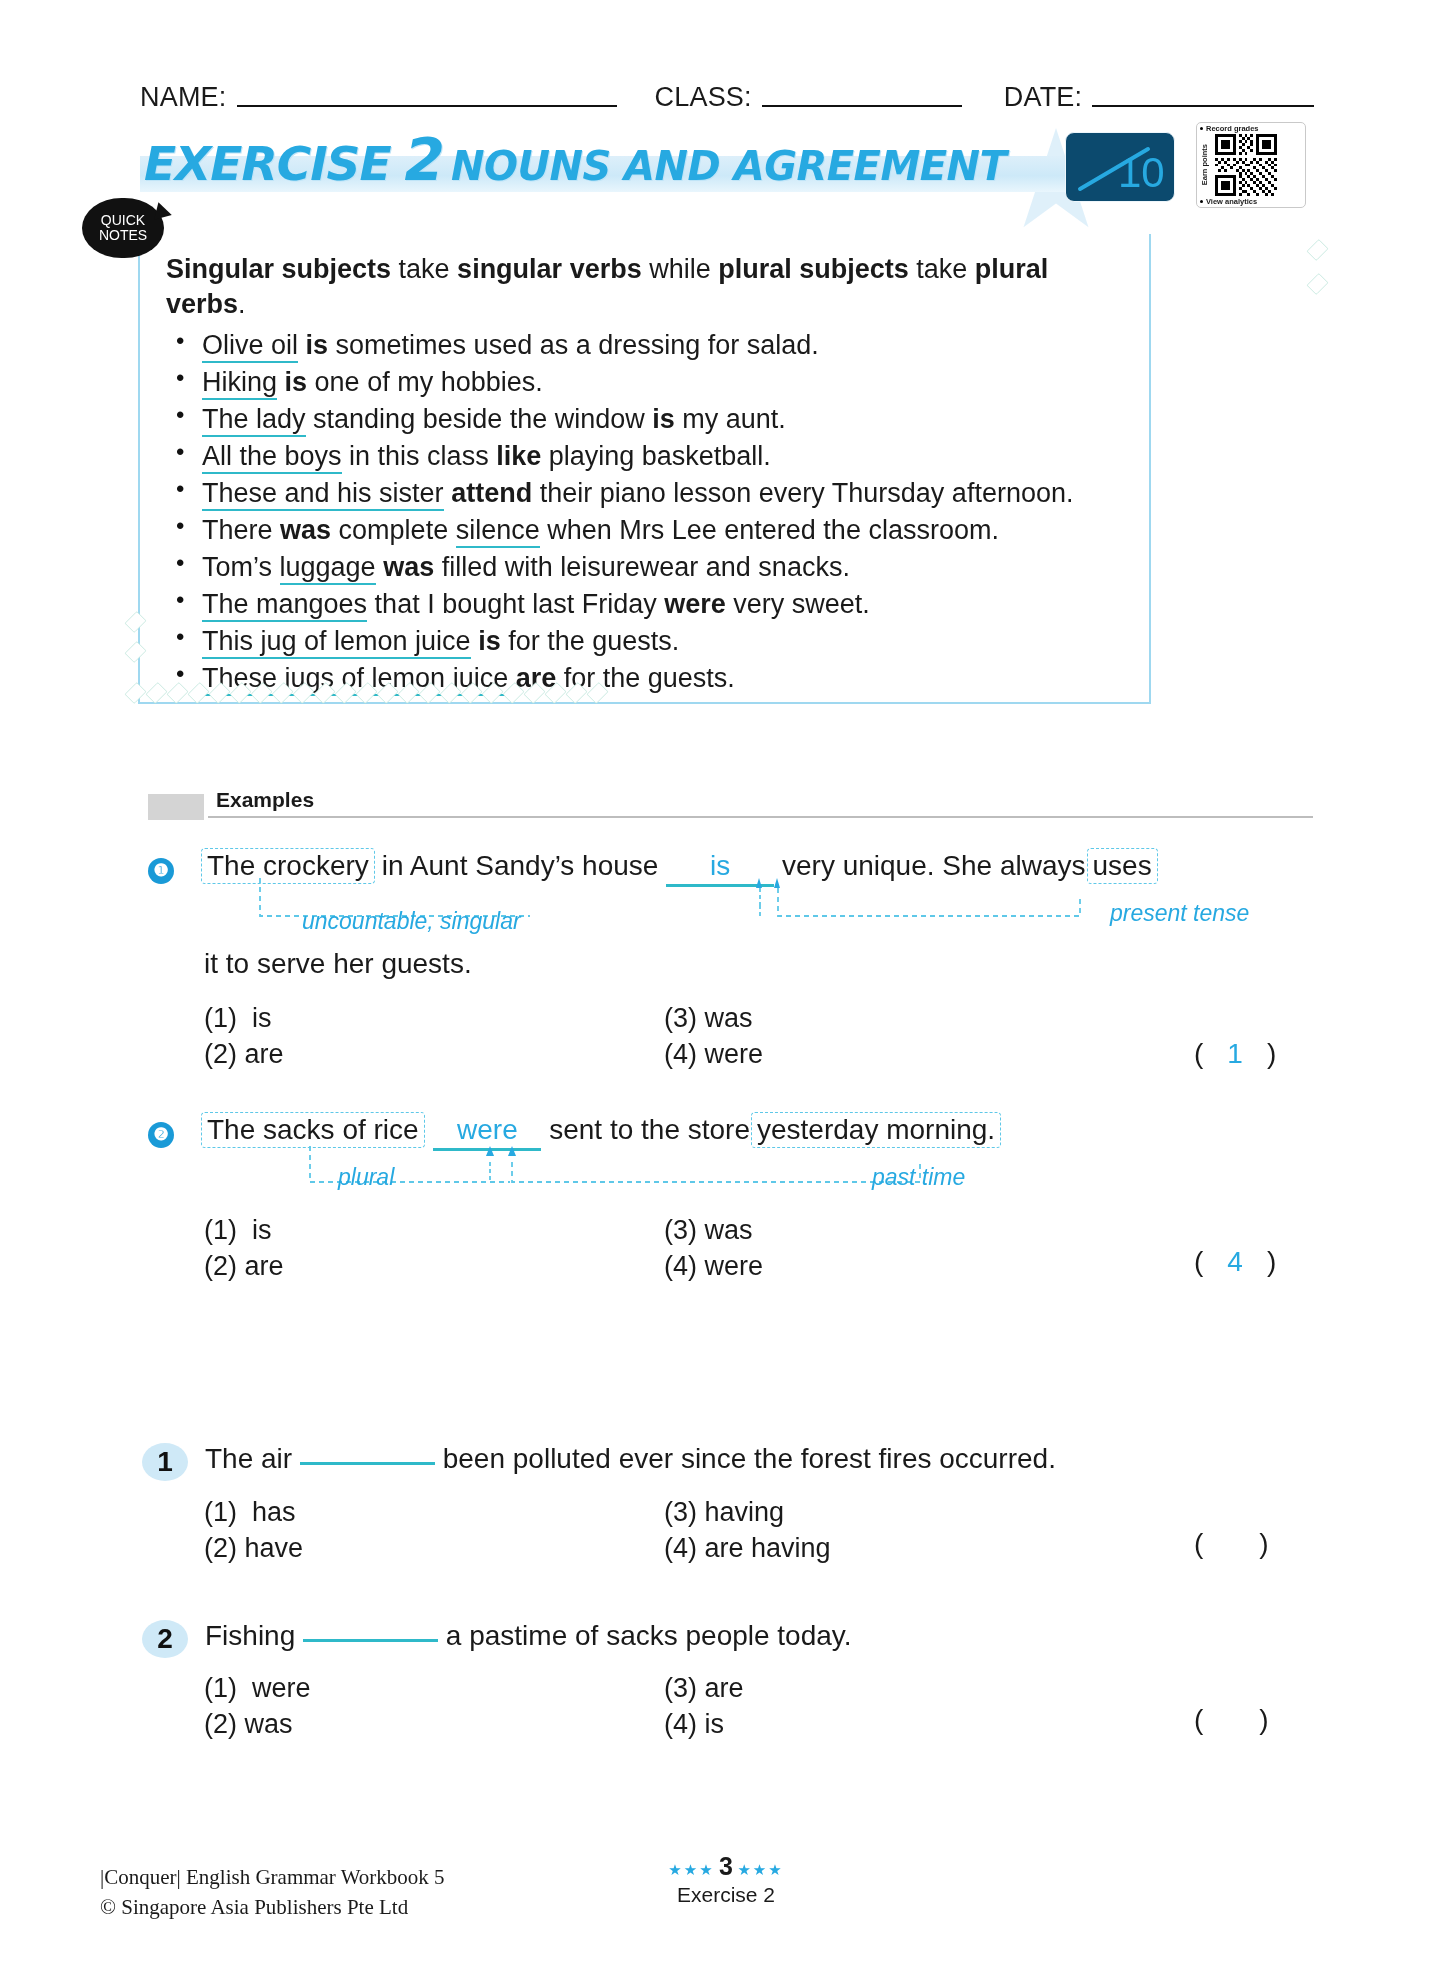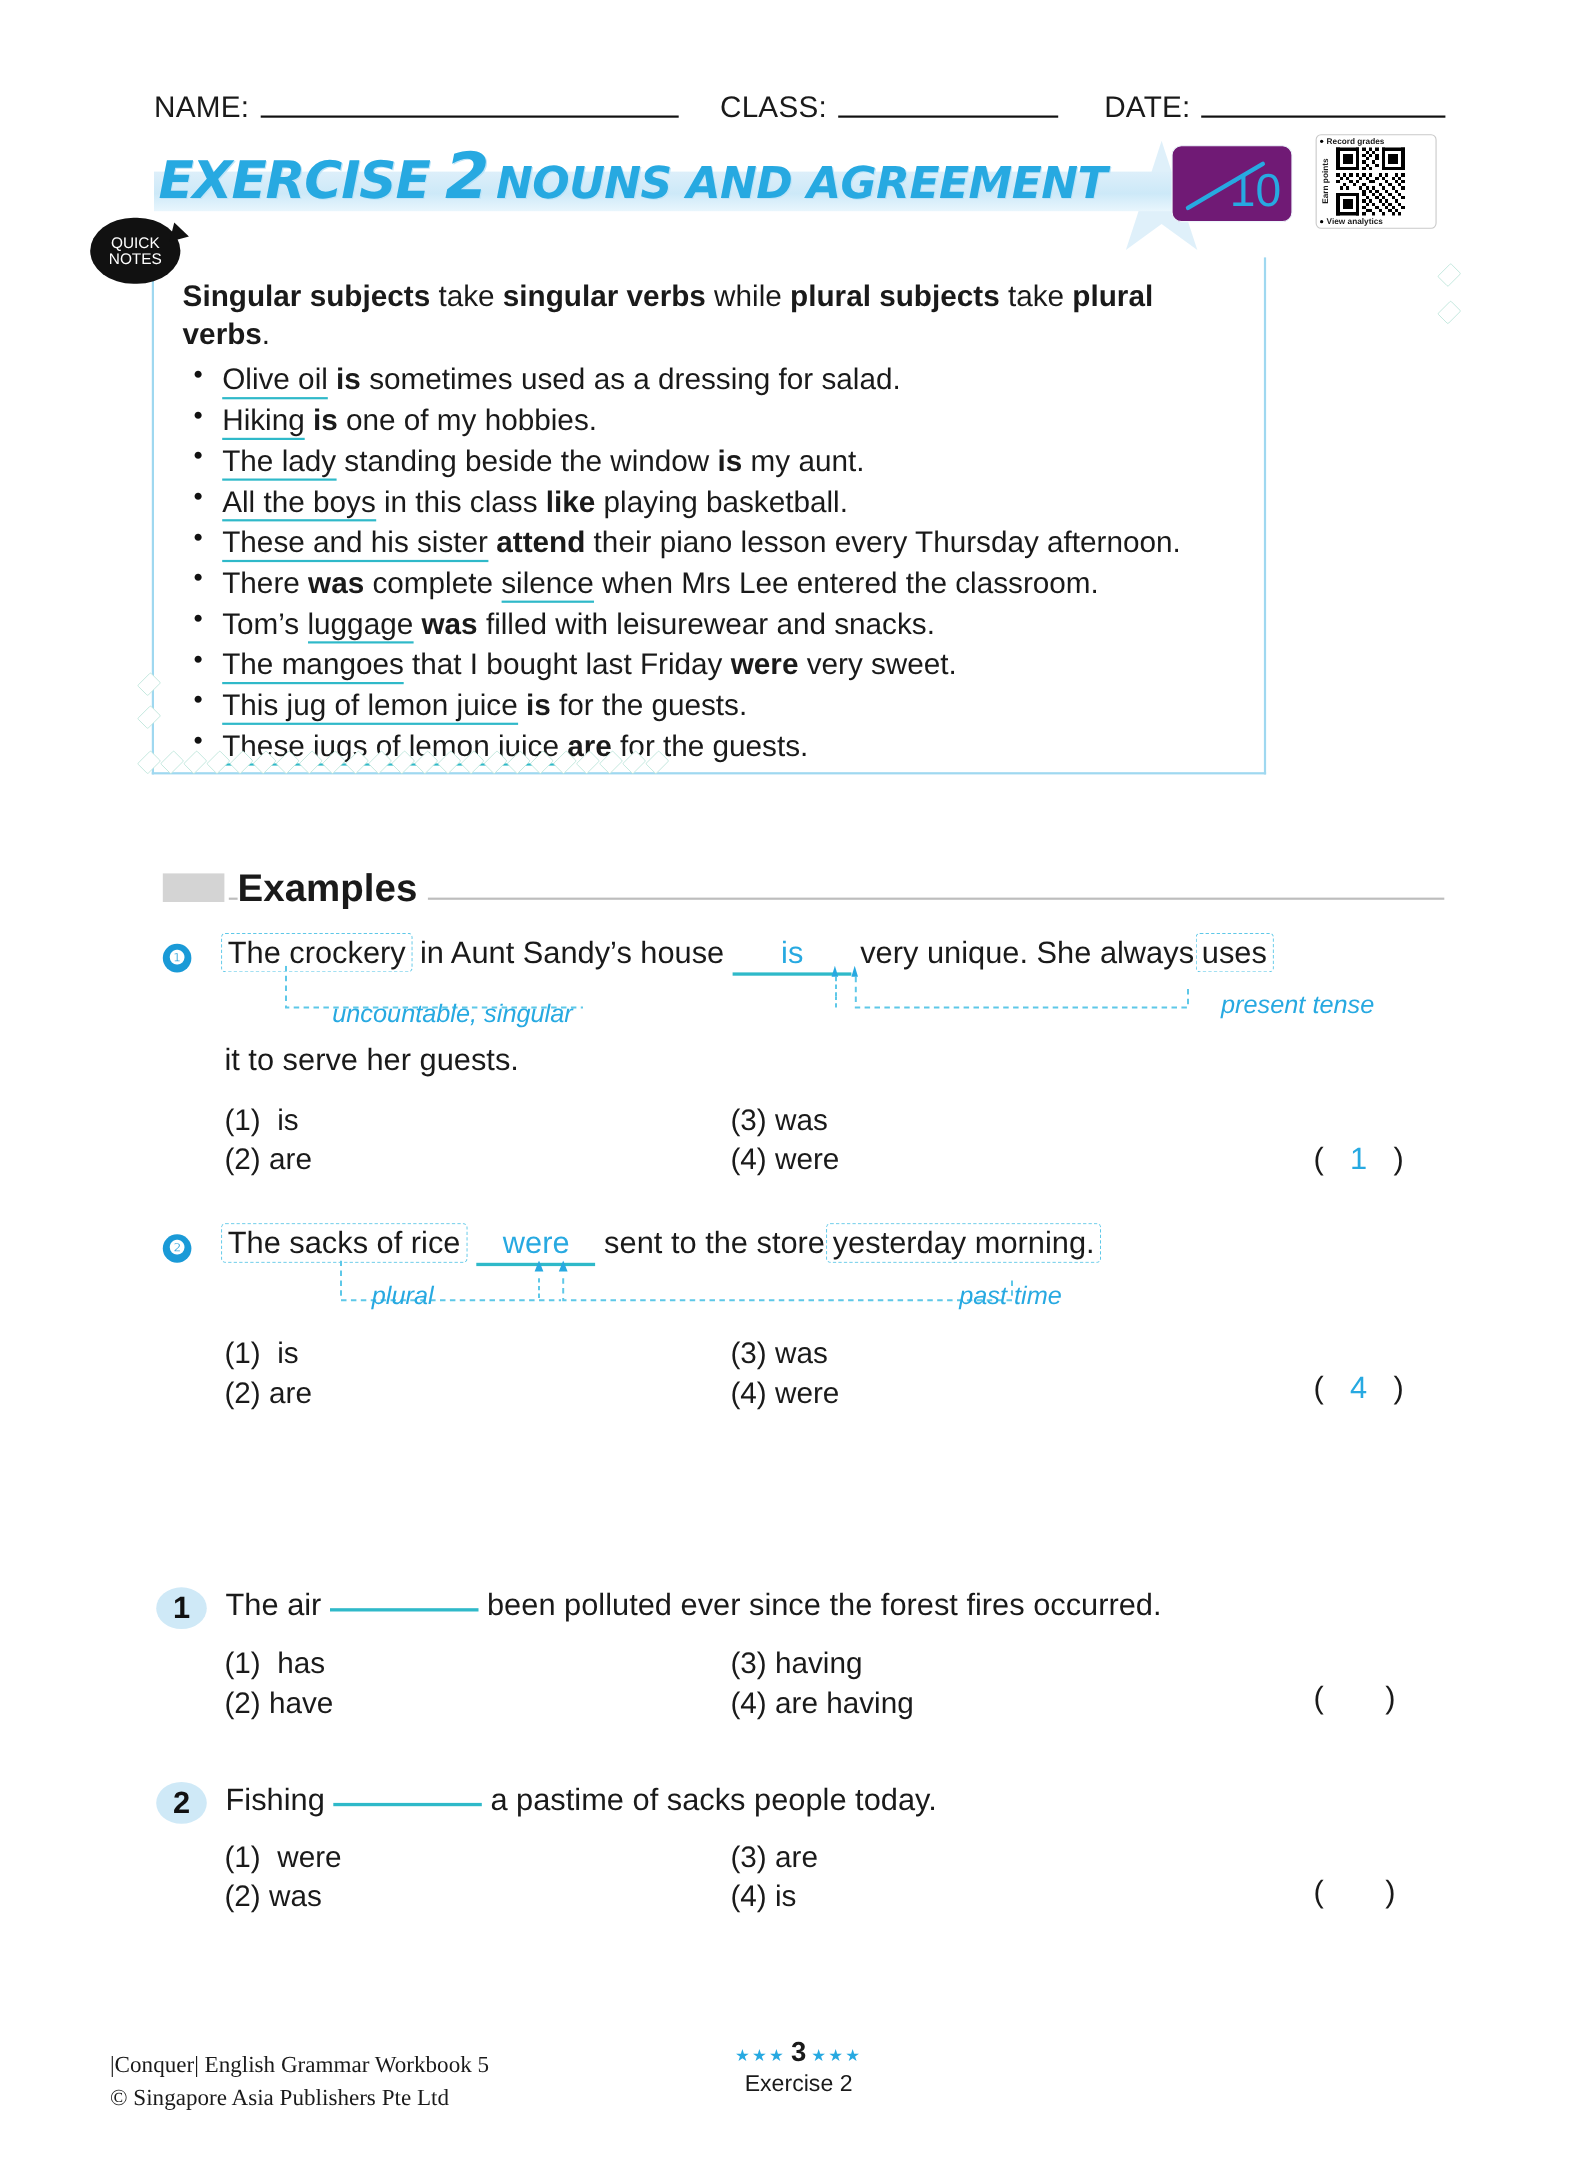--- a/index.html
+++ b/index.html
@@ -49,21 +49,21 @@
 
   
   .star {
     position:absolute; left:1000px; top:128px; width:112px; height:108px;
     background:#ddeffa;
     clip-path:polygon(50% 0%, 61% 35%, 98% 35%, 68% 57%, 79% 92%, 50% 70%, 21% 92%, 32% 57%, 2% 35%, 39% 35%);
     opacity:.95;
   }
   .score-box {
     position:absolute; left:1065px; top:132px; width:110px; height:70px;
-    border-radius:9px; background:#701a75; border:1px solid #eef6fb;text-align:right;
+    border-radius:9px; background:#0c4a6e; border:1px solid #eef6fb;text-align:right;
   }
   .score-slash {
     position:absolute; left:10px; top:12px; width:78px; height:48px;
   }
   .score-total {
     position:absolute; left:52px; top:16px;
     font-size:42px; color:#27a9e1; font-family:"Liberation Sans", sans-serif;
   }
 
   
@@ -132,21 +132,21 @@
     position:absolute; left:140px; top:742px;
     font-family:"DejaVu Sans", sans-serif;
     font-weight:bold; font-style:italic; font-size:29px;
     color:#27a9e1; text-shadow:1px 1px 0 #cfeaf8;
   }
 
   
   .ex-head { position:absolute; left:148px; top:792px; width:1165px; height:34px; }
   .ex-chip { position:absolute; left:0; top:2px; width:56px; height:26px; background:#d4d4d4; }
   .ex-label {
-    position:absolute; left:68px; top:-4px; font-size:35px; font-weight:bold;
+    position:absolute; left:68px; top:-4px; font-size:21px; font-weight:bold;
     background:#fff; padding-right:10px; z-index:2;
   }
   .ex-line { position:absolute; left:60px; right:0; top:24px; border-bottom:2px solid #bdbdbd; }
 
   
   .q-num-ex {
     position:absolute; font-size:24px; color:#fff; background:#1a9ad7;
     width:26px; height:26px; border-radius:50%; text-align:center; line-height:26px;
     font-size:17px; font-weight:bold;
   }

